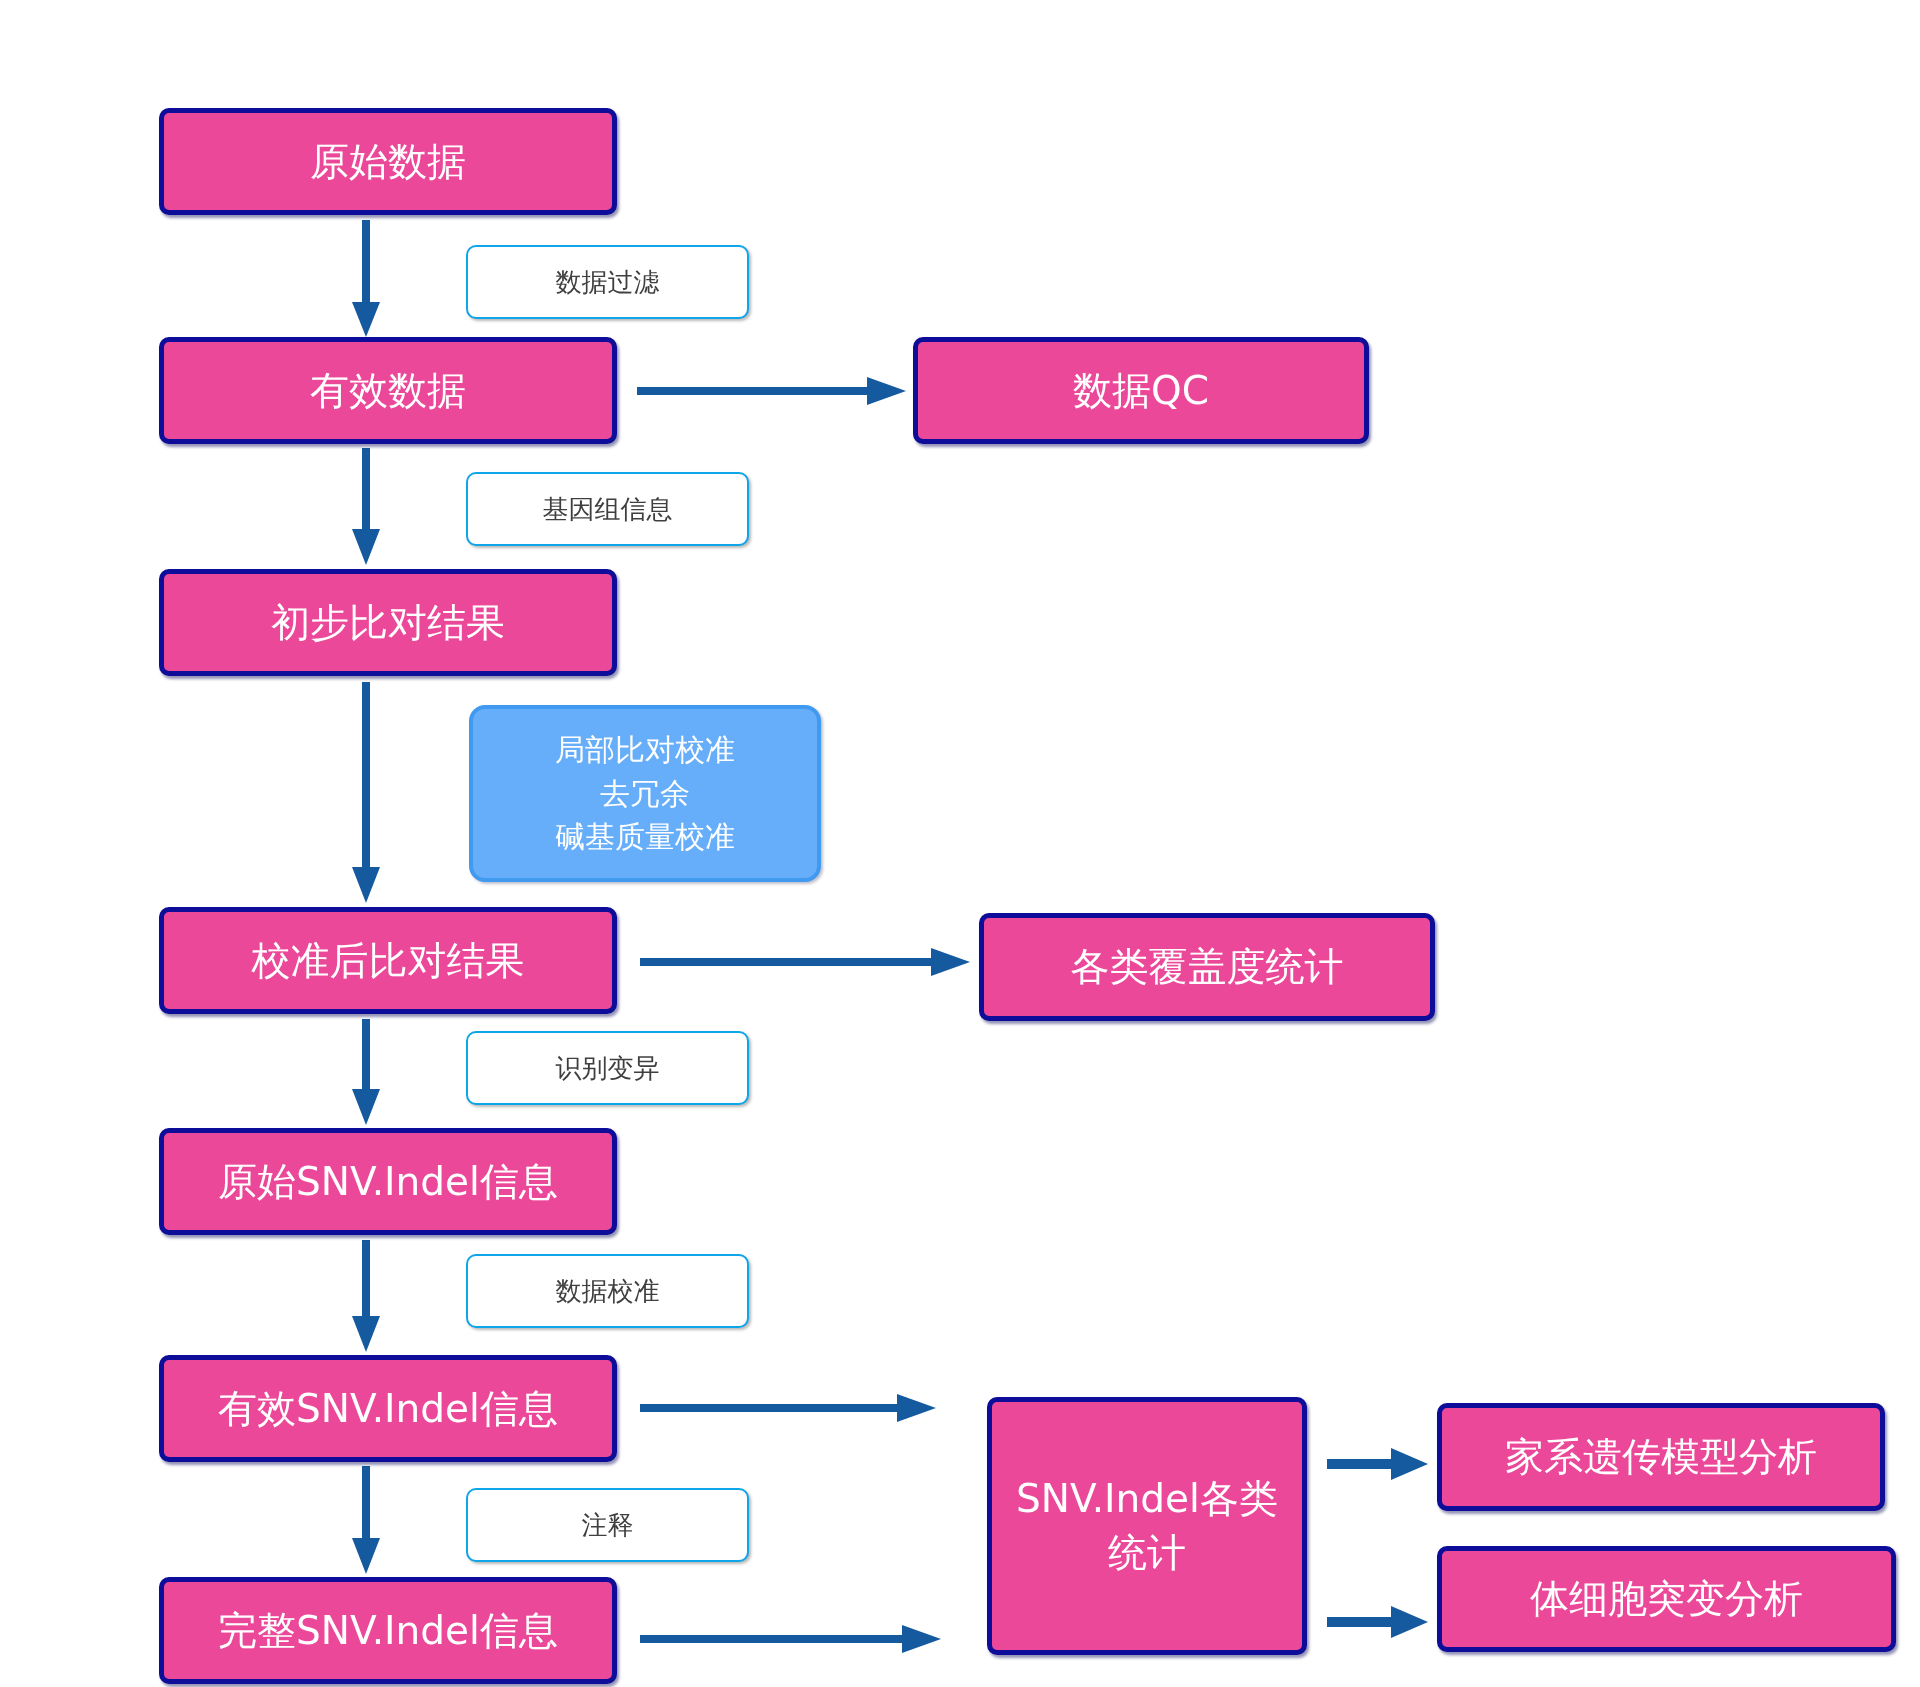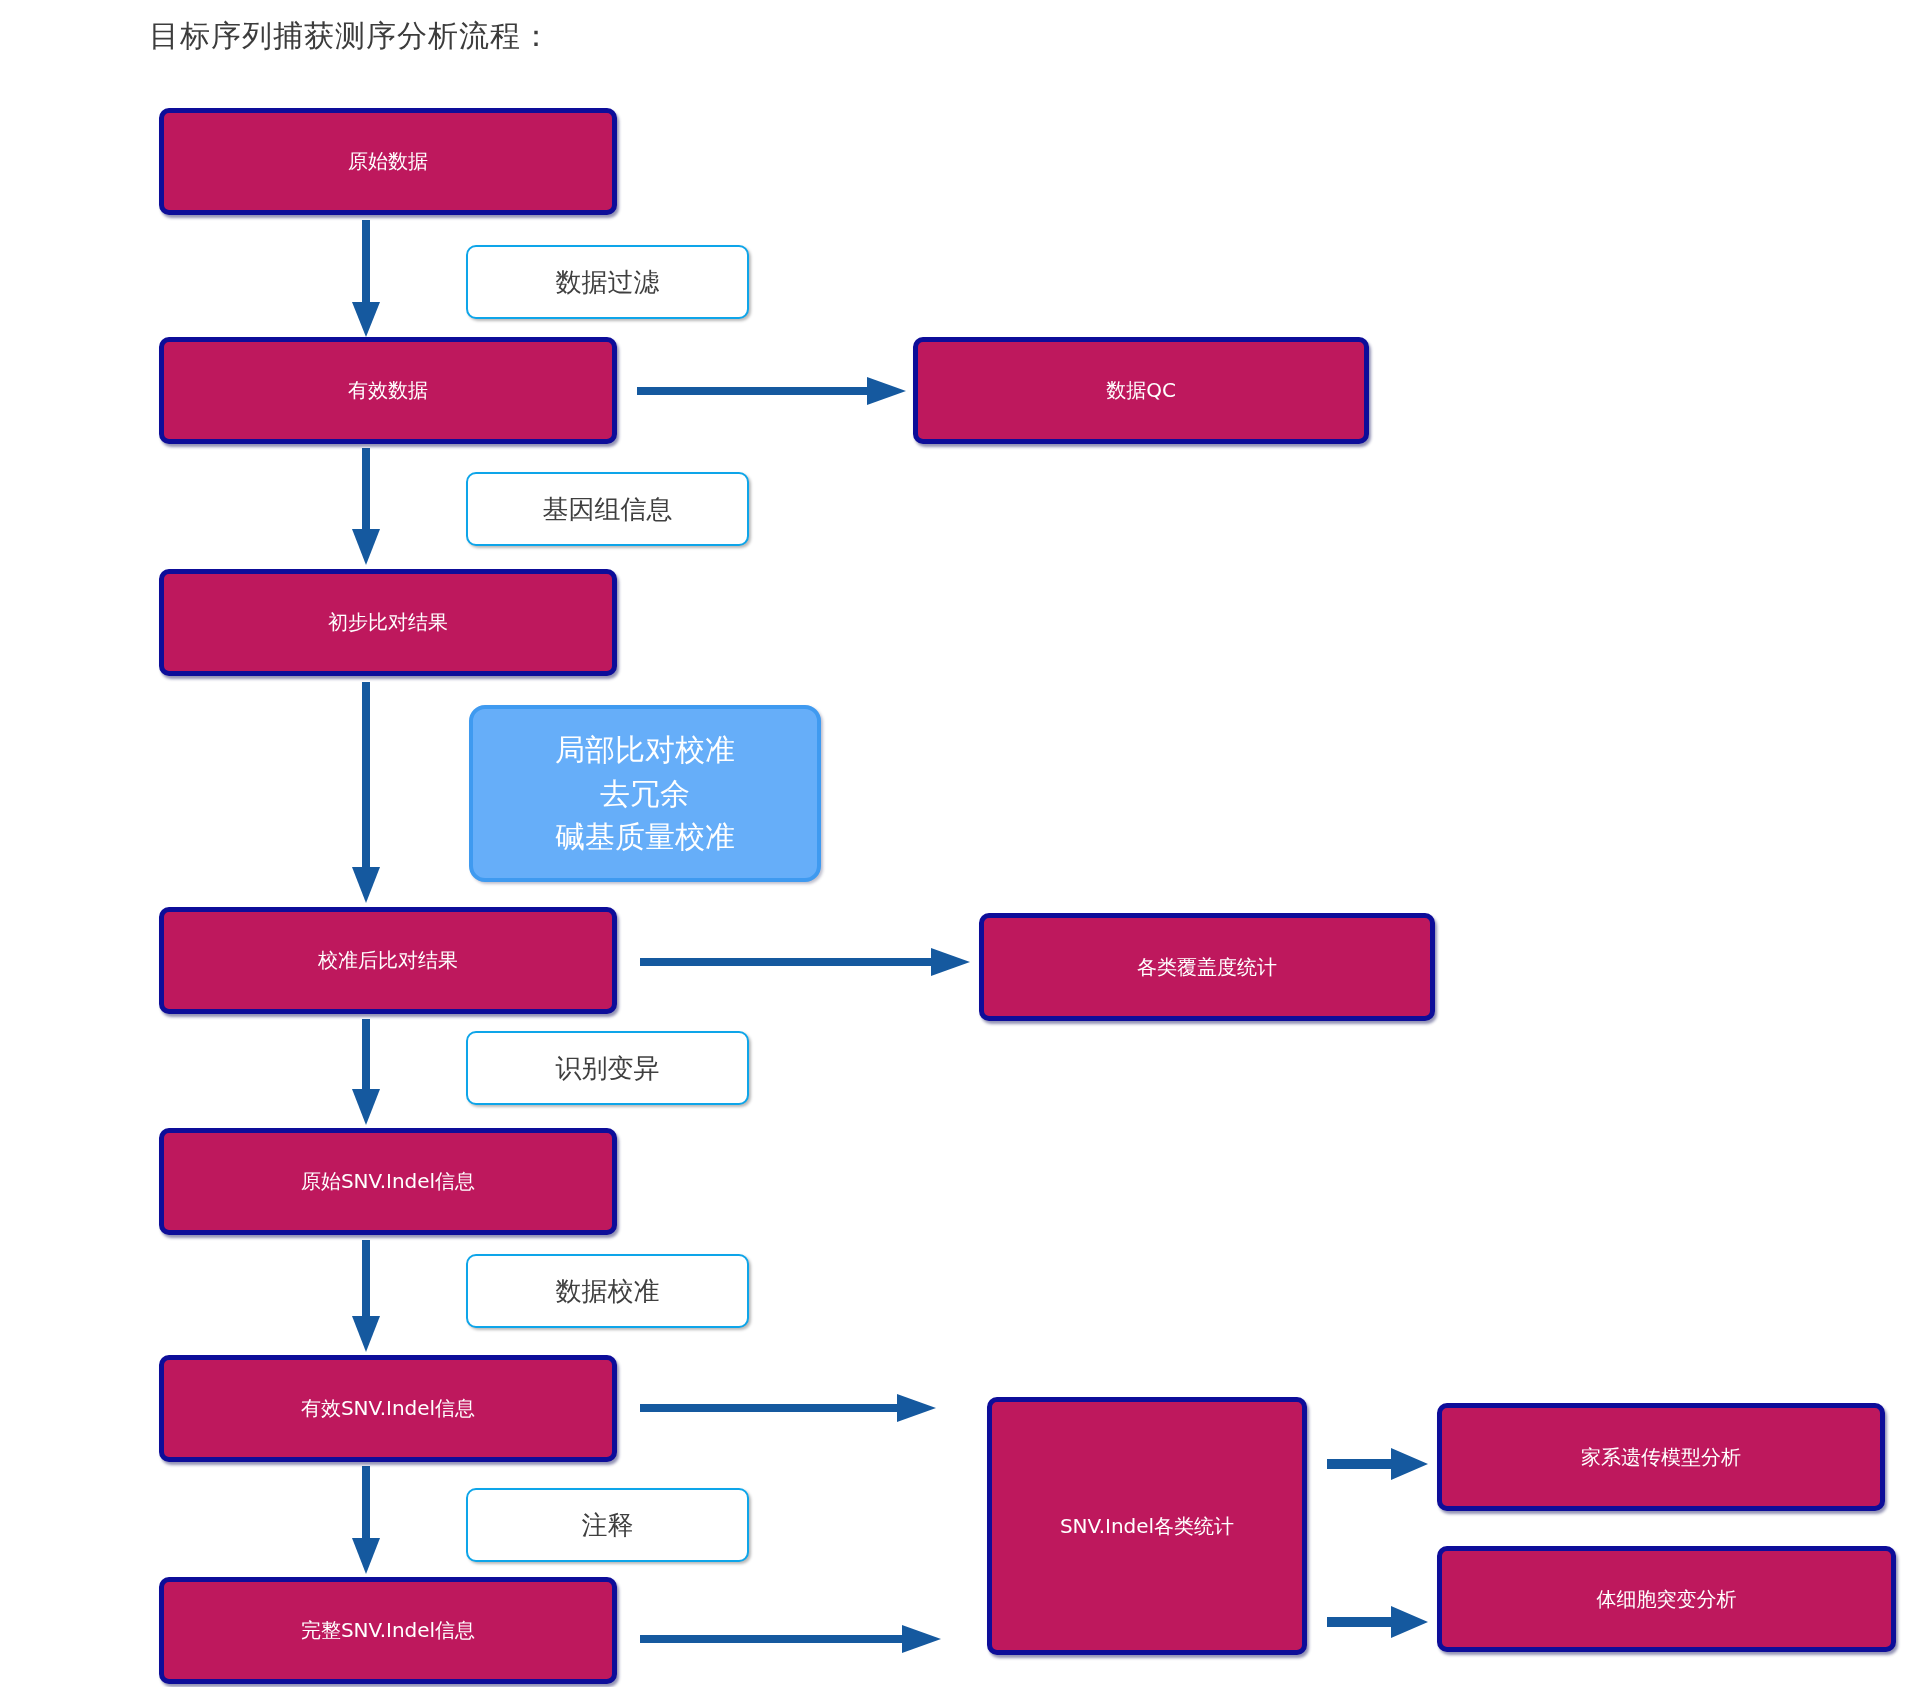--- a/index.html
+++ b/index.html
@@ -1,22 +1,22 @@
 <!DOCTYPE html>
 <html><head>
 <meta charset="utf-8">
 <style>
   html,body{margin:0;padding:0;background:#ffffff;}
   body{font-family:"DejaVu Sans","Liberation Sans",sans-serif;}
   #canvas{position:relative;width:1920px;height:1687px;background:#ffffff;overflow:hidden;}
   .title{position:absolute;left:149px;top:16px;font-size:30px;color:#3c3c3c;letter-spacing:1px;}
   .node{
     position:absolute;display:flex;align-items:center;justify-content:center;text-align:center;
-    background:#be185d;border:5px solid #0d0d99;border-radius:10px;
-    color:#ffffff;font-size:20px;box-sizing:border-box;
+    background:#ec4899;border:5px solid #0d0d99;border-radius:10px;
+    color:#ffffff;font-size:39px;box-sizing:border-box;
     box-shadow:2px 3px 3px rgba(15,15,90,0.45);
   }
   .plabel{
     position:absolute;display:flex;align-items:center;justify-content:center;text-align:center;
     background:#ffffff;border:2px solid #0ea5e9;border-radius:10px;
     color:#3f3f3f;font-size:26px;box-sizing:border-box;
     box-shadow:2px 2px 3px rgba(0,0,0,0.28);
   }
   .plabel-blue{
     position:absolute;display:flex;flex-direction:column;align-items:center;justify-content:center;text-align:center;
@@ -27,21 +27,20 @@
   
   .col-main{left:159px;width:458px;height:107px;}
   .lbl{left:466px;width:283px;height:74px;}
   svg.arrows{position:absolute;left:0;top:0;}
 </style>
 </head>
 <body>
 
 <div id="canvas">
 
-  <div class="title">目标序列捕获测序分析流程：</div>
 
   <svg class="arrows" width="1920" height="1687" viewBox="0 0 1920 1687">
     <g stroke="#15599f" fill="#15599f">
 
       <g>
         <line x1="366" y1="220" x2="366" y2="304" stroke-width="8"></line>
         <polygon points="352,302 380,302 366,337" stroke="none"></polygon>
       </g>
       <g>
         <line x1="366" y1="448" x2="366" y2="531" stroke-width="8"></line>

